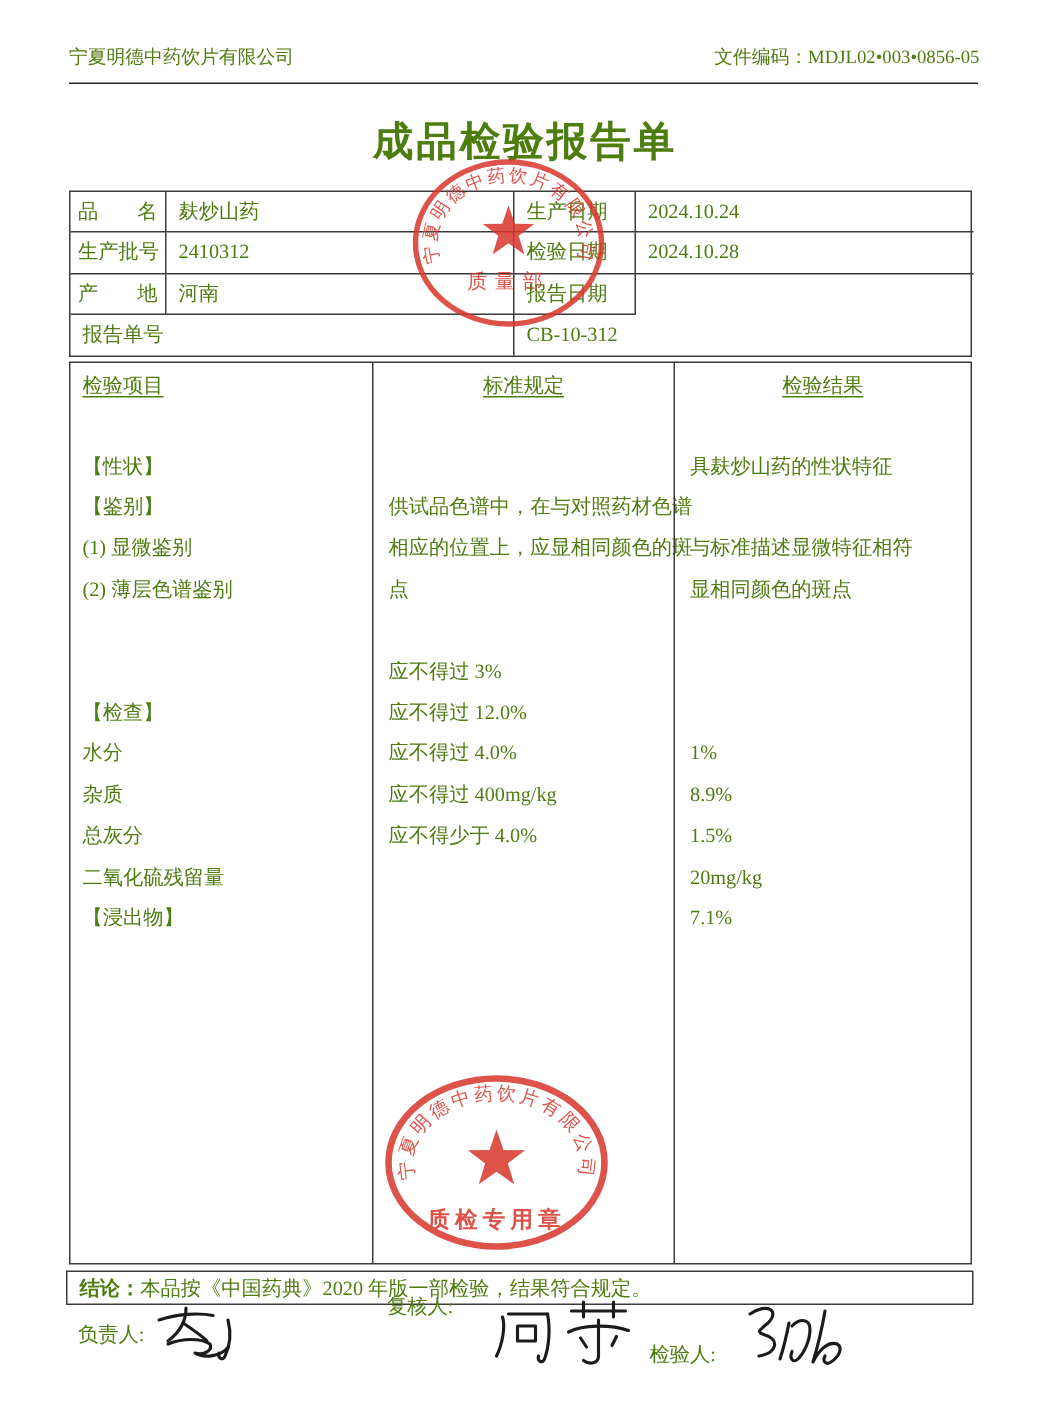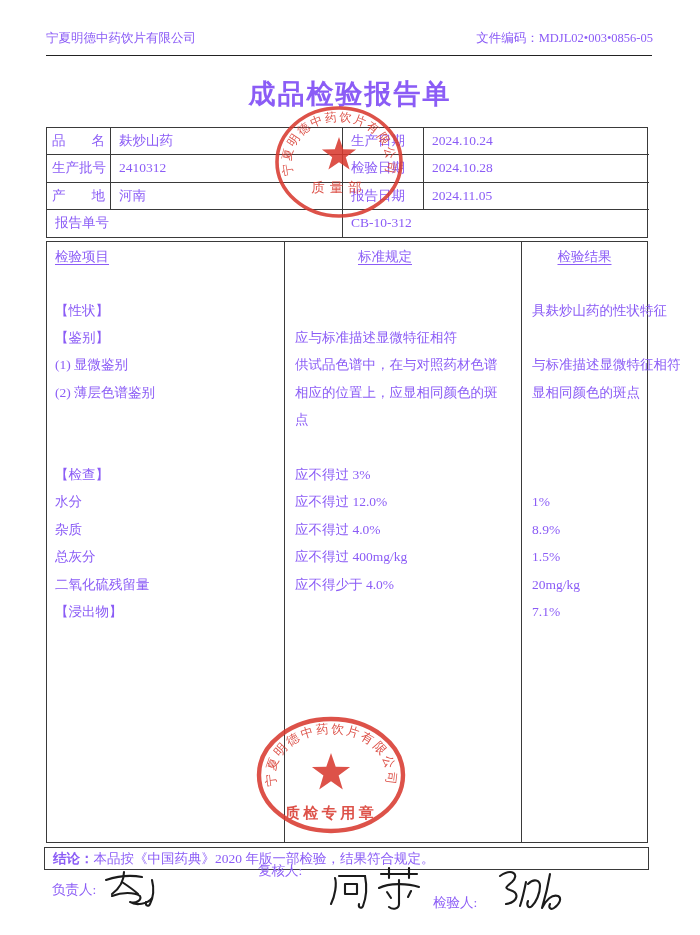--- a/index.html
+++ b/index.html
@@ -1,18 +1,18 @@
 <!DOCTYPE html>
 <html><head>
 <meta charset="utf-8">
 <style>
   html,body { margin:0; padding:0; background:#ffffff; }
   .page {
     position:relative; width:700px; height:935px; background:#ffffff;
-    font-family:"Liberation Serif","DejaVu Serif",serif; color:#8b5cf6;
+    font-family:"Liberation Serif","DejaVu Serif",serif; color:#4d7c0f;
     overflow:hidden;
   }
   
   .hdr-left { position:absolute; left:46px; top:30px; font-size:12.5px; }
   .hdr-right { position:absolute; right:47px; top:30px; font-size:12.5px; }
   .hdr-rule { position:absolute; left:46px; top:55px; width:606px; height:0; border-top:1.6px solid #222; }
   
   .title { position:absolute; left:0; top:76px; width:100%; text-align:center;
            font-size:27px; font-weight:700; letter-spacing:2px; }
   
@@ -22,21 +22,21 @@
   .info-table > div { border-right:1.4px solid #3a3a3a; border-bottom:1.4px solid #3a3a3a;
     display:flex; align-items:center; padding:0 8px; box-sizing:border-box; overflow:hidden; white-space:nowrap; }
   .info-table > div.c1 { padding:0 5px; }
   .info-table > div.c1 span { display:block; width:100%; text-align:justify; text-align-last:justify; }
   .info-table > div.no-r { border-right:none; }
   .info-table > div.no-b { border-bottom:none; }
   .info-table > div.span2a { grid-column:1 / 3; padding:0 8px; }
   .info-table > div.span2b { grid-column:3 / 5; }
   
   .result-table { position:absolute; left:46px; top:241px; width:602px; height:602px;
-    border:1.6px solid #3a3a3a; box-sizing:border-box; display:flex; font-size:13.5px;gap:36px; }
+    border:1.6px solid #3a3a3a; box-sizing:border-box; display:flex; font-size:13.5px; }
   .rt-col { position:relative; box-sizing:border-box; height:100%; }
   .rt-col.col-a { width:201px; }
   .rt-col.col-b { width:201px; border-left:1.4px solid #3a3a3a; }
   .rt-col.col-c { flex:1; border-left:1.4px solid #3a3a3a; }
   .rt-head { position:absolute; top:6px; left:0; width:100%; box-sizing:border-box; }
   .rt-head span { text-decoration:underline; text-underline-offset:3px; }
   .col-a .rt-head { text-align:left; padding-left:8px; }
   .col-b .rt-head, .col-c .rt-head { text-align:center; }
   .rt-lines { position:absolute; top:55px; left:0; width:100%; }
   .rt-line { height:27.4px; display:flex; align-items:center; box-sizing:border-box; white-space:nowrap; }
@@ -79,21 +79,20 @@
       </div>
     <div>2410312</div>
     <div>检验日期</div>
     <div class="no-r">2024.10.28</div>
 
     <div class="c1">
         <span>产　地</span>
       </div>
     <div>河南</div>
     <div>报告日期</div>
-    <div class="no-r">2024.11.05</div>
 
     <div class="span2a no-b">报告单号</div>
     <div class="span2b no-b no-r">CB-10-312</div>
   </div>
 
   <div class="result-table">
     <div class="rt-col col-a">
       <div class="rt-head"><span>检验项目</span></div>
       <div class="rt-lines">
         <div class="rt-line">【性状】</div>
@@ -107,21 +106,20 @@
         <div class="rt-line">杂质</div>
         <div class="rt-line">总灰分</div>
         <div class="rt-line">二氧化硫残留量</div>
         <div class="rt-line">【浸出物】</div>
       </div>
     </div>
     <div class="rt-col col-b">
       <div class="rt-head"><span>标准规定</span></div>
       <div class="rt-lines">
         <div class="rt-line"></div>
-        <div class="rt-line">应与标准描述显微特征相符</div>
         <div class="rt-line">供试品色谱中，在与对照药材色谱</div>
         <div class="rt-line">相应的位置上，应显相同颜色的斑</div>
         <div class="rt-line">点</div>
         <div class="rt-line"></div>
         <div class="rt-line">应不得过 3%</div>
         <div class="rt-line">应不得过 12.0%</div>
         <div class="rt-line">应不得过 4.0%</div>
         <div class="rt-line">应不得过 400mg/kg</div>
         <div class="rt-line">应不得少于 4.0%</div>
       </div>

